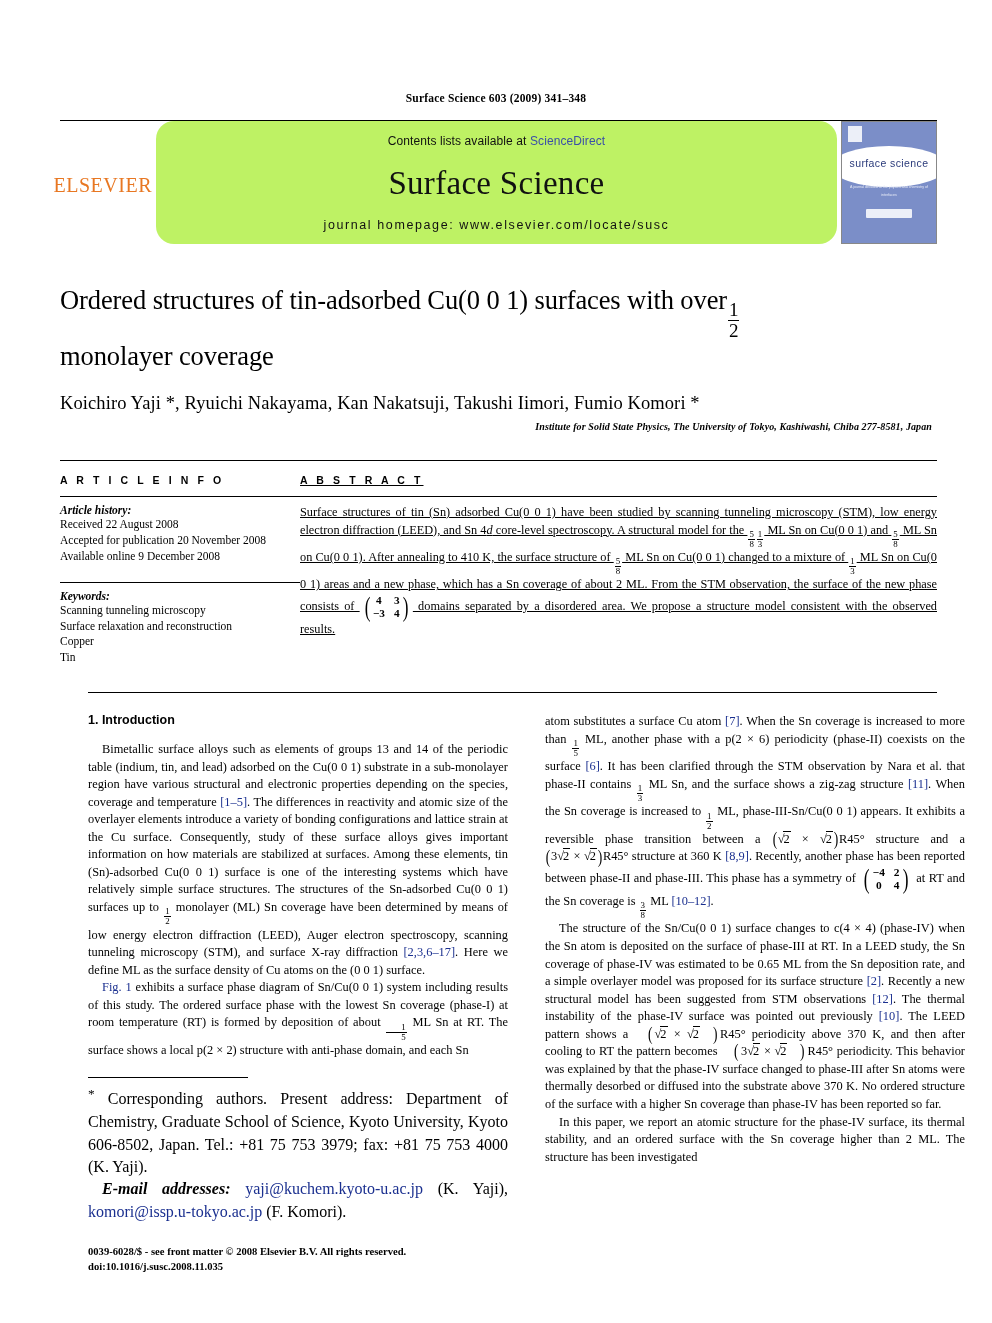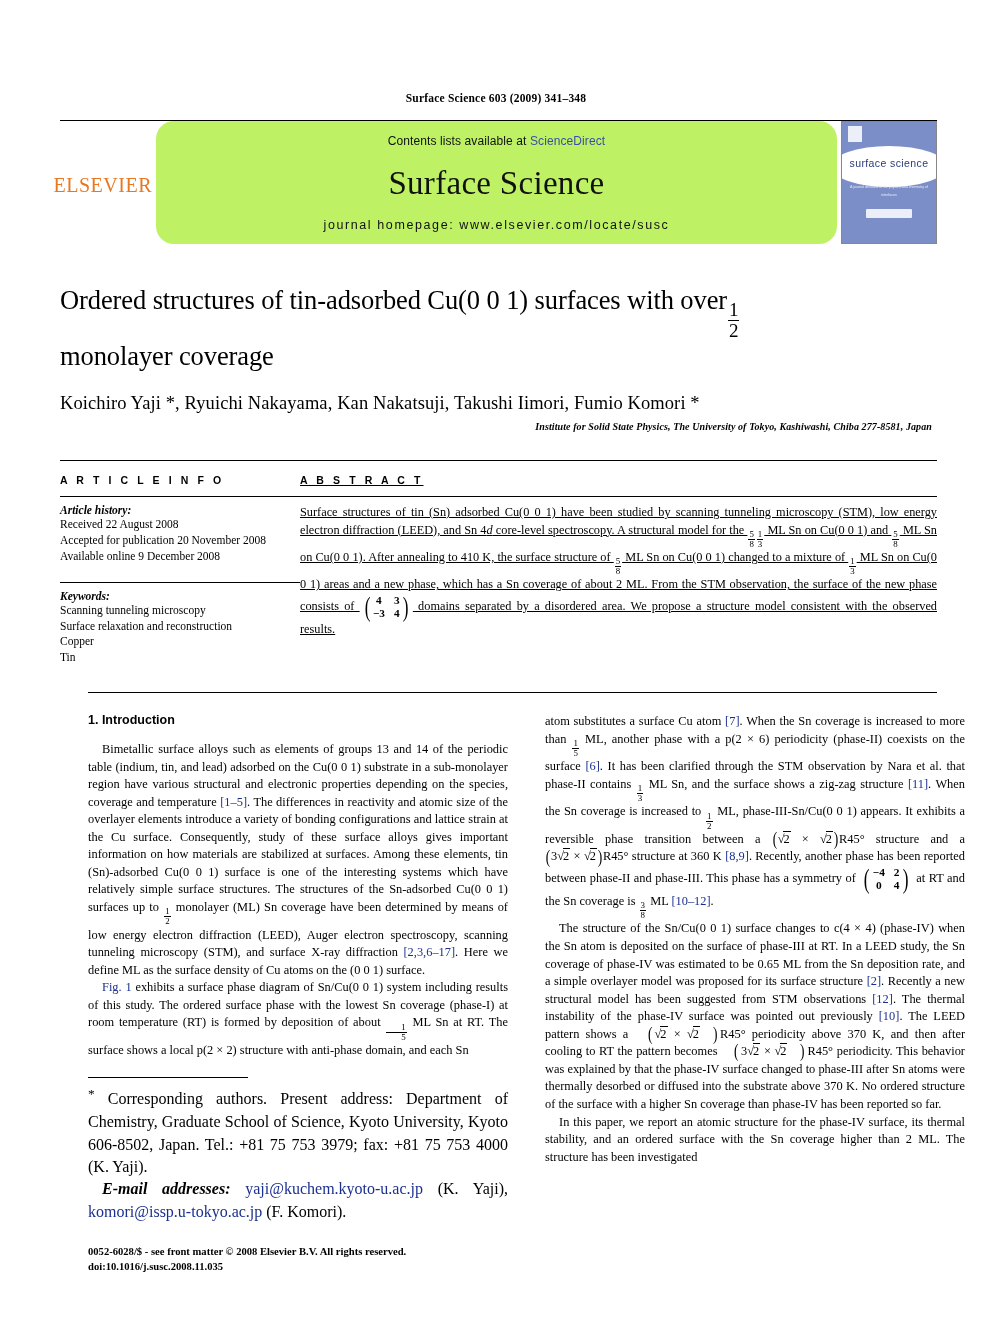--- a/index.html
+++ b/index.html
@@ -411,21 +411,21 @@
       <p class="body"><span class="lnk">Fig. 1</span><span> exhibits a surface phase diagram of Sn/Cu(0 0 1) system including results of this study. The ordered surface phase with the lowest Sn coverage (phase-I) at room temperature (RT) is formed by deposition of about </span><span class="frac">
             <span class="num">1</span>
             <span class="den">5</span>
           </span><span> ML Sn at RT. The surface shows a local p(2 × 2) structure with anti-phase domain, and each Sn</span></p>
 
       <div class="footnotes"></div>
       <div class="fn"><sup>*</sup><span> Corresponding authors. Present address: Department of Chemistry, Graduate School of Science, Kyoto University, Kyoto 606-8502, Japan. Tel.: +81 75 753 3979; fax: +81 75 753 4000 (K. Yaji).</span></div>
       <div class="fn" style="text-indent:14px"><span class="ital">E-mail addresses:</span> <span class="lnk">yaji@kuchem.kyoto-u.ac.jp</span><span> (K. Yaji), </span><span class="lnk">komori@issp.u-tokyo.ac.jp</span><span> (F. Komori).</span></div>
 
       <div class="imprint">
-        <div>0052-6028/$ - see front matter © 2008 Elsevier B.V. All rights reserved.</div>
+        <div>0039-6028/$ - see front matter © 2008 Elsevier B.V. All rights reserved.</div>
         <div>doi:10.1016/j.susc.2008.11.035</div>
       </div>
     </div>
 
     <div class="col">
 
       <p class="body"><span>atom substitutes a surface Cu atom </span><span class="lnk">[7]</span><span>. When the Sn coverage is increased to more than </span><span class="frac">
             <span class="num">1</span>
             <span class="den">5</span>
           </span><span> ML, another phase with a p(2 × 6) periodicity (phase-II) coexists on the surface </span><span class="lnk">[6]</span><span>. It has been clarified through the STM observation by Nara et al. that phase-II contains </span><span class="frac">

